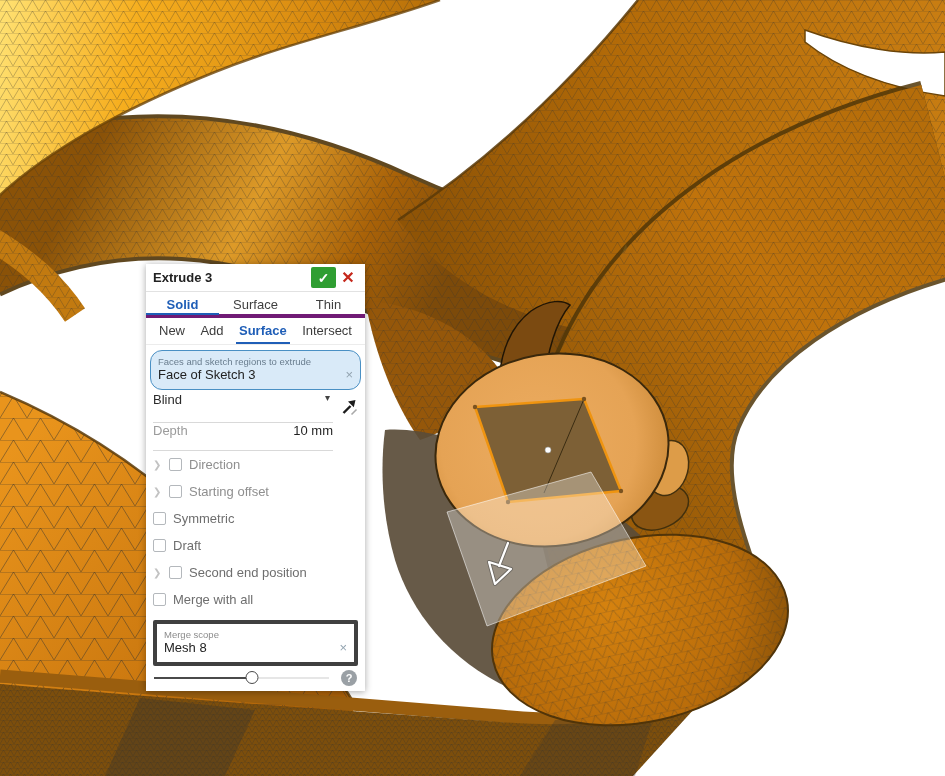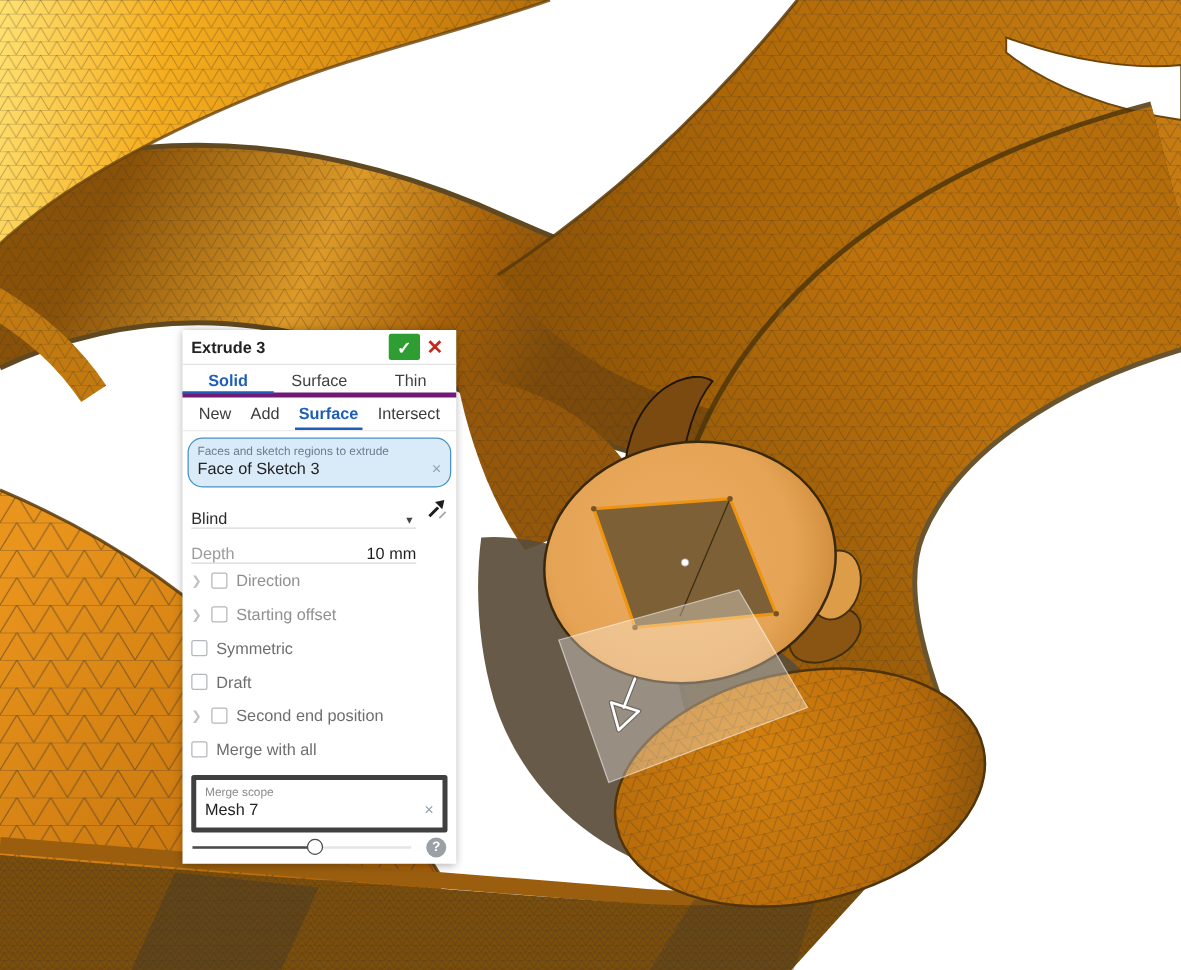--- a/index.html
+++ b/index.html
@@ -32,21 +32,21 @@
     padding:0 8px;justify-content:space-between;}
   .optab{padding:0 5px;line-height:25px;color:#3c3c3c;position:relative;cursor:pointer;font-size:13px}
   .optab.active{color:var(--accent);font-weight:bold;}
   .optab.active::after{content:"";position:absolute;left:2px;right:2px;bottom:0;height:2px;background:var(--accent);}
   .body{flex:1;padding:5px 4px 0;}
   .sel-field{background:var(--selbg);border:1px solid var(--selborder);border-radius:12px;
     padding:5px 7px 7px;margin-bottom:2px;}
   .sel-label{font-size:9.5px;color:#697d8e;}
   .sel-row{display:flex;justify-content:space-between;align-items:center;margin-top:0;font-size:13px;color:#222}
   .clear{color:#93a4b0;font-size:13px;cursor:pointer;line-height:1}
-  .row{display:flex;align-items:flex-end;}
+  .row{display:flex;align-items:flex-start;}
   .dropdown-row{height:31px;margin:1px 28px 0 3px;border-bottom:1px solid #d9d9d9;position:relative;cursor:pointer}
   .caret{margin-left:auto;font-size:10px;color:#444;padding-right:3px}
   .flip{position:absolute;right:-26px;top:5px;width:20px;height:20px;cursor:pointer}
   .depth-row{height:28px;margin:0 28px 0 3px;border-bottom:1px solid #d9d9d9;}
   .dlabel{color:#9b9b9b}
   .dval{margin-left:auto;color:#1f1f1f}
   .opt{height:27px;display:flex;align-items:center;gap:7px;padding-left:3px;color:#6e6e6e;font-size:13px}
   .opt.dim{color:#8f8f8f}
   .chev{color:#c2c2c2;font-size:10px;width:9px;flex:0 0 9px;cursor:pointer}
   .cb{width:13px;height:13px;flex:0 0 13px;border:1px solid #b4b8bc;border-radius:2px;background:#fff;cursor:pointer}
@@ -281,21 +281,21 @@
       <span>Second end position</span>
     </div>
     <div class="opt">
       <span class="cb"></span>
       <span>Merge with all</span>
     </div>
 
     <div class="scope">
       <div class="sel-label">Merge scope</div>
       <div class="sel-row">
-        <span>Mesh 7</span>
+        <span>Mesh 8</span>
         <span class="clear">×</span>
       </div>
     </div>
   </div>
 
   <div class="footer">
     <div class="slider">
       <div class="track-light"></div>
       <div class="track-dark" style="width: 56%;"></div>
       <div class="handle" style="left: 56%;"></div>

